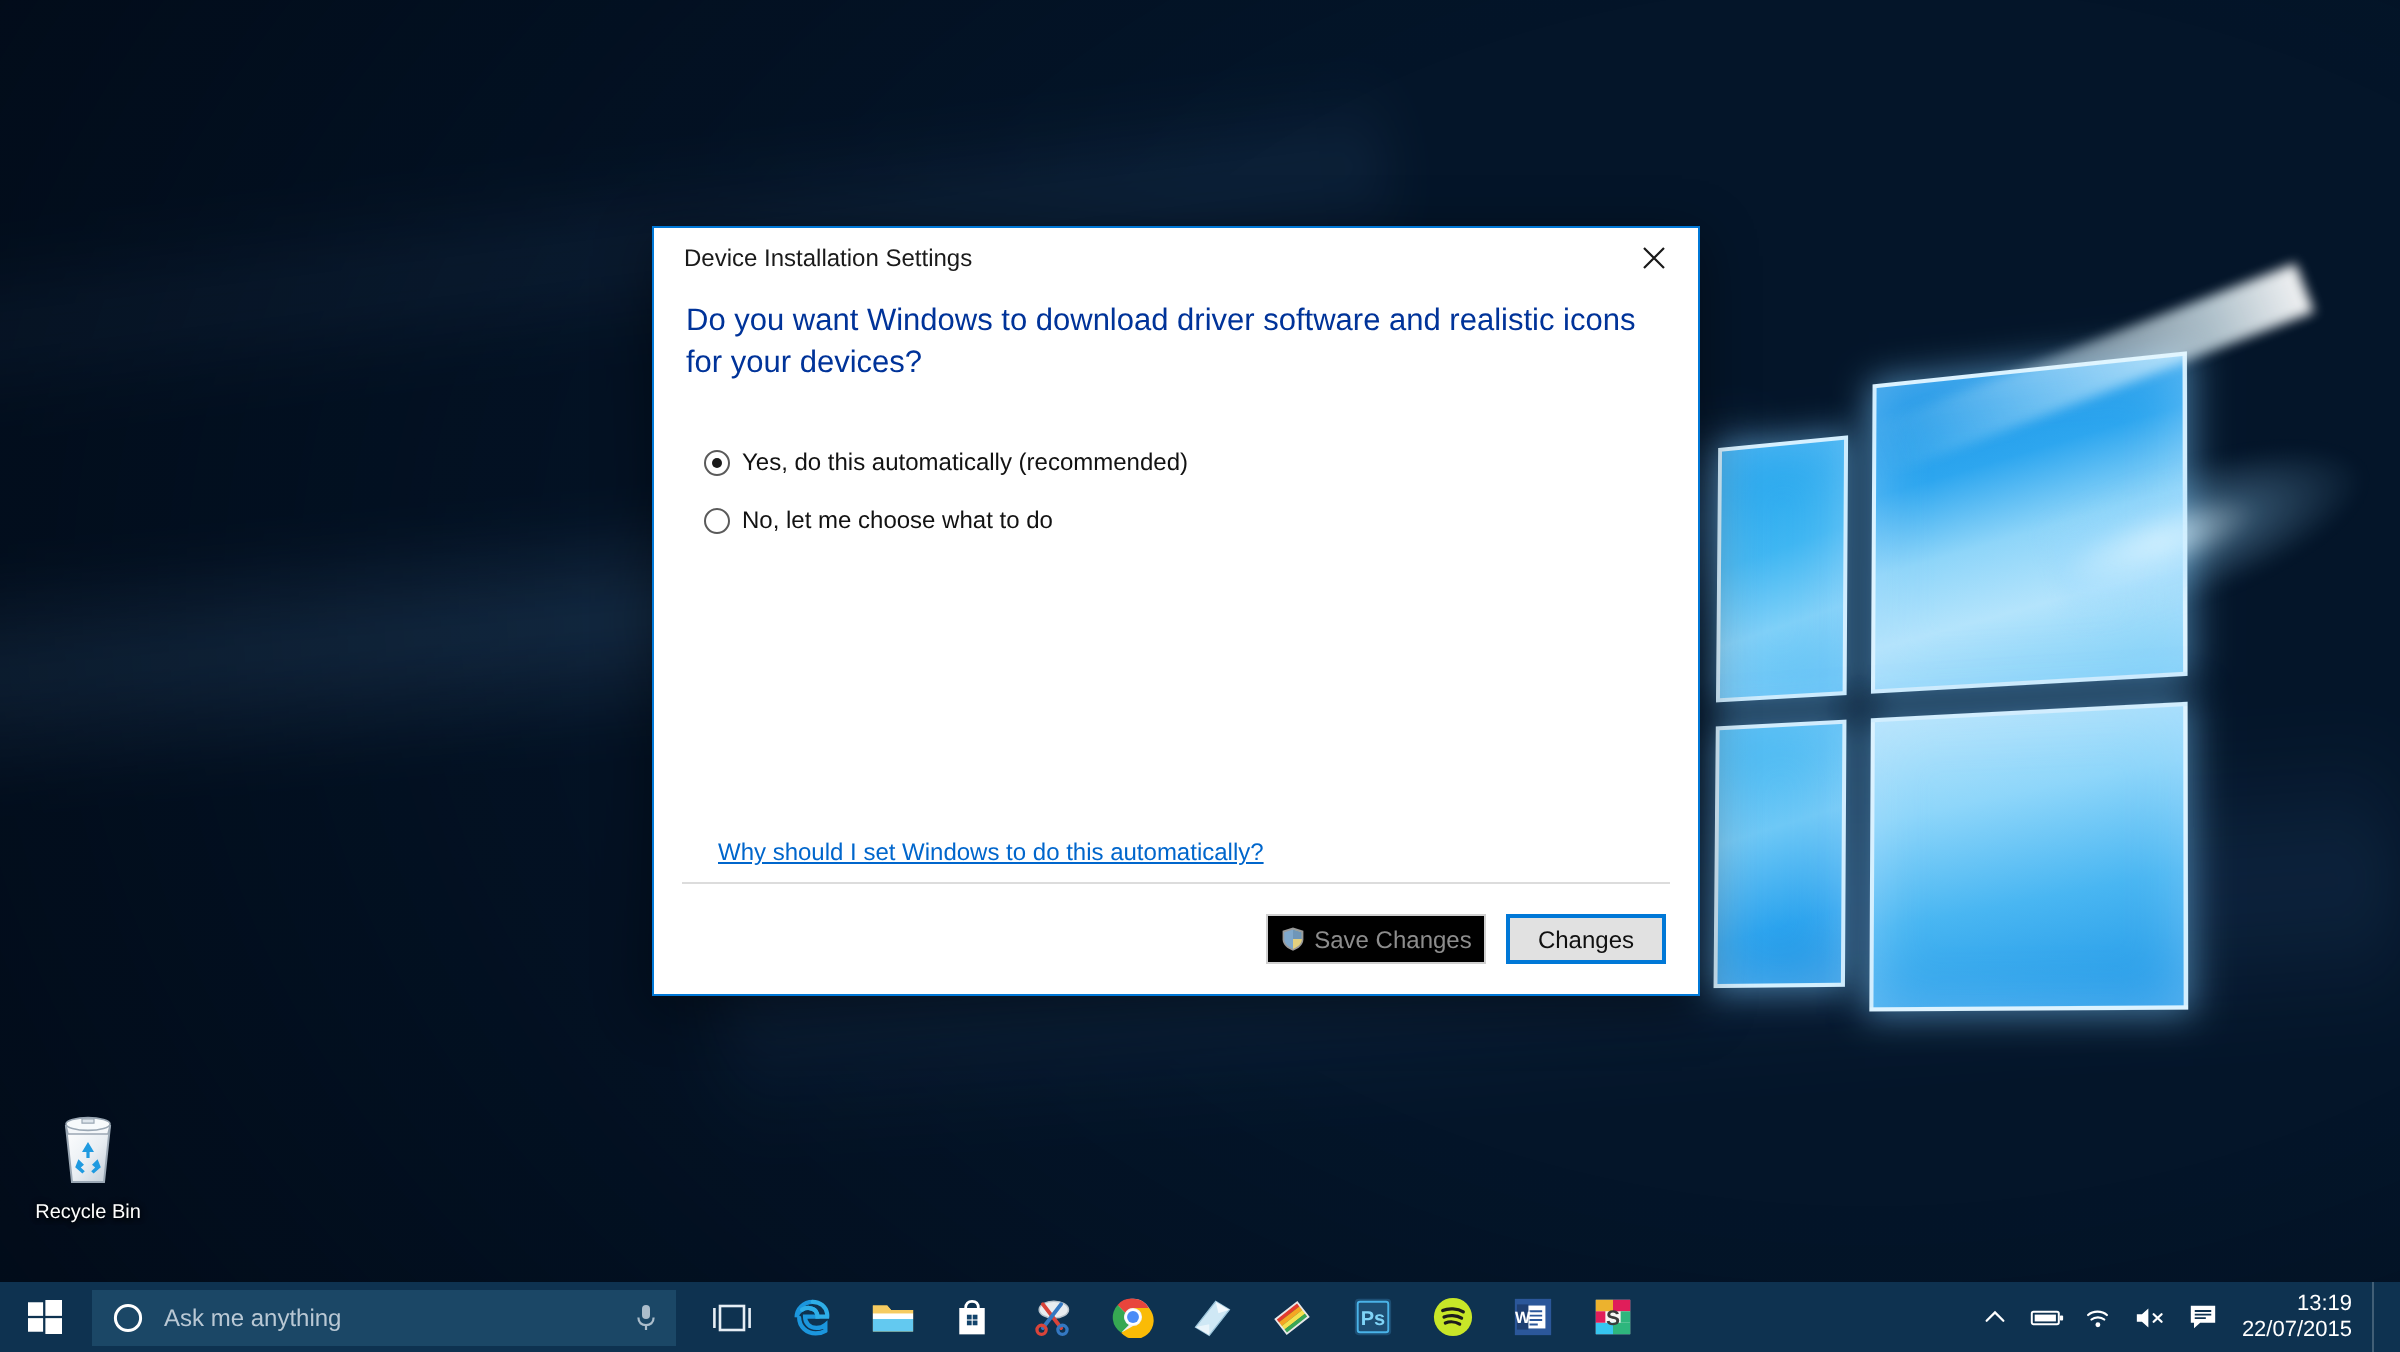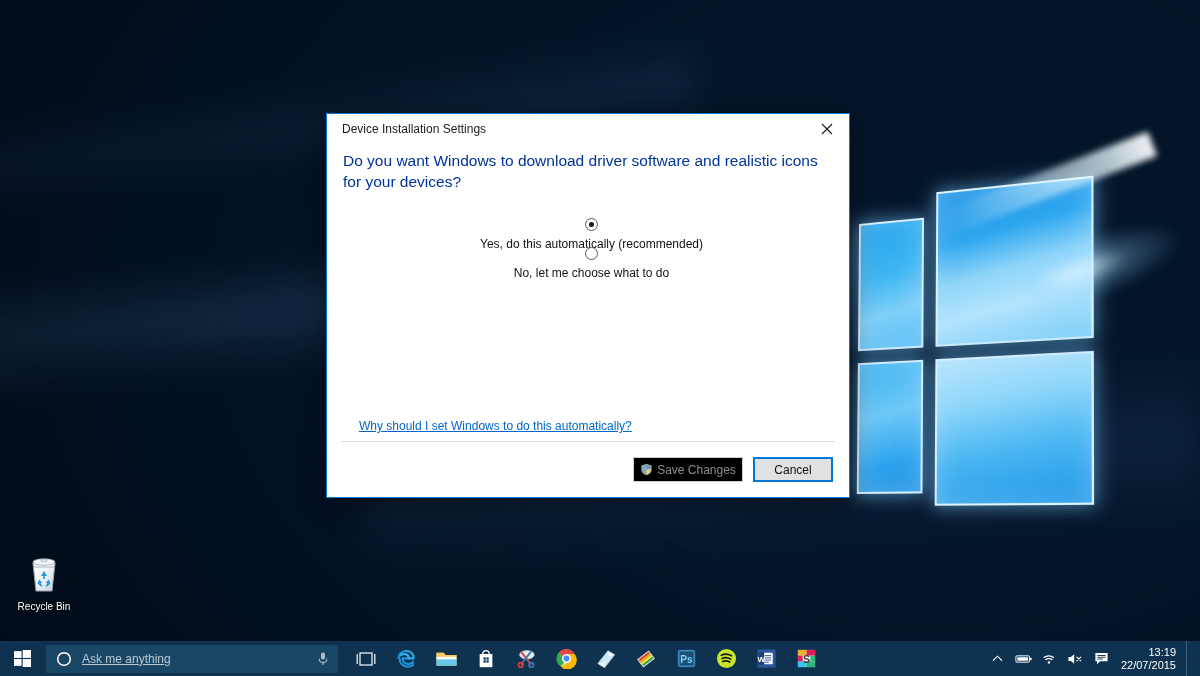--- a/index.html
+++ b/index.html
@@ -114,21 +114,21 @@
   #dialog-body {
     flex:1 1 auto; padding:6px 18px 0 16px; position:relative;
   }
   #dialog-heading {
     color:#003399; font-size:15.5px; line-height:21px;
     font-family:"Liberation Sans", sans-serif;
     max-width:484px; margin-bottom:26px;
   }
   .radio-row {
     display:flex; align-items:center; gap:6px;
-    margin:0 0 0 9px; height:26px; cursor:default;flex-direction:column;
+    margin:0 0 0 9px; height:26px; cursor:default;
   }
   .radio-row + .radio-row { margin-top:3px; }
   .radio-mark {
     width:13px; height:13px; border-radius:50%;
     border:1px solid #5a5a5a; background:#fff;
     position:relative; flex:0 0 13px;
   }
   .radio-mark.checked::after {
     content:""; position:absolute; left:3px; top:3px;
     width:5px; height:5px; border-radius:50%; background:#1a1a1a;
@@ -170,21 +170,21 @@
     justify-content:center; flex:0 0 44px; cursor:default;
   }
   #search-box {
     width:292px; height:28px; margin-left:2px; flex:0 0 292px;
     background:#1b4766; display:flex; align-items:center;
     padding:0 8px 0 10px; cursor:text;
   }
   #cortana-icon { flex:0 0 16px; width:16px; height:16px; }
   #search-placeholder {
     flex:1 1 auto; font-size:12px; color:#b9c8d4; padding-left:10px;
-    white-space:nowrap; overflow:hidden;text-decoration:underline;
+    white-space:nowrap; overflow:hidden;
   }
   #mic-icon { flex:0 0 14px; width:14px; height:16px; opacity:.8; }
 
   #task-icons { display:flex; align-items:center; height:35px; padding-left:8px; }
   .task-icon {
     width:40px; height:25px; display:flex; align-items:center;
     justify-content:center; cursor:default; position:relative;
   }
 
   #tray {
@@ -283,21 +283,21 @@
             <path d="M7 .8 L12.6 2.6 L12.6 7.2 C12.6 10 10 12.4 7 13.3 C4 12.4 1.4 10 1.4 7.2 L1.4 2.6 Z" fill="#9a9a9a"></path>
             <path d="M7 1.9 L11.7 3.4 L11.7 7.2 C11.7 9.4 9.6 11.4 7 12.3 Z" fill="#d9c26a"></path>
             <path d="M7 1.9 L2.3 3.4 L2.3 7.2 C2.3 9.4 4.4 11.4 7 12.3 Z" fill="#7fa8cc"></path>
             <path d="M7 1.9 L11.7 3.4 L11.7 7 L7 7 Z" fill="#6f96b8"></path>
             <path d="M7 7 L11.7 7 L11.7 7.2 C11.7 9.4 9.6 11.4 7 12.3 Z" fill="#e3d07f"></path>
           </svg>
         </span>
         <span>Save Changes</span>
       </div>
       <div class="dlg-button" id="cancel-button">
-        <span>Cancel</span>
+        <span>Changes</span>
       </div>
     </div>
   </div>
 
   <div id="taskbar">
 
     <div id="start-button">
       <svg viewBox="0 0 18 18" width="17" height="17">
         <rect x="0" y="1.2" width="8" height="7.2" fill="#ffffff"></rect>
         <rect x="9.2" y="0" width="8.8" height="8.4" fill="#ffffff"></rect>

